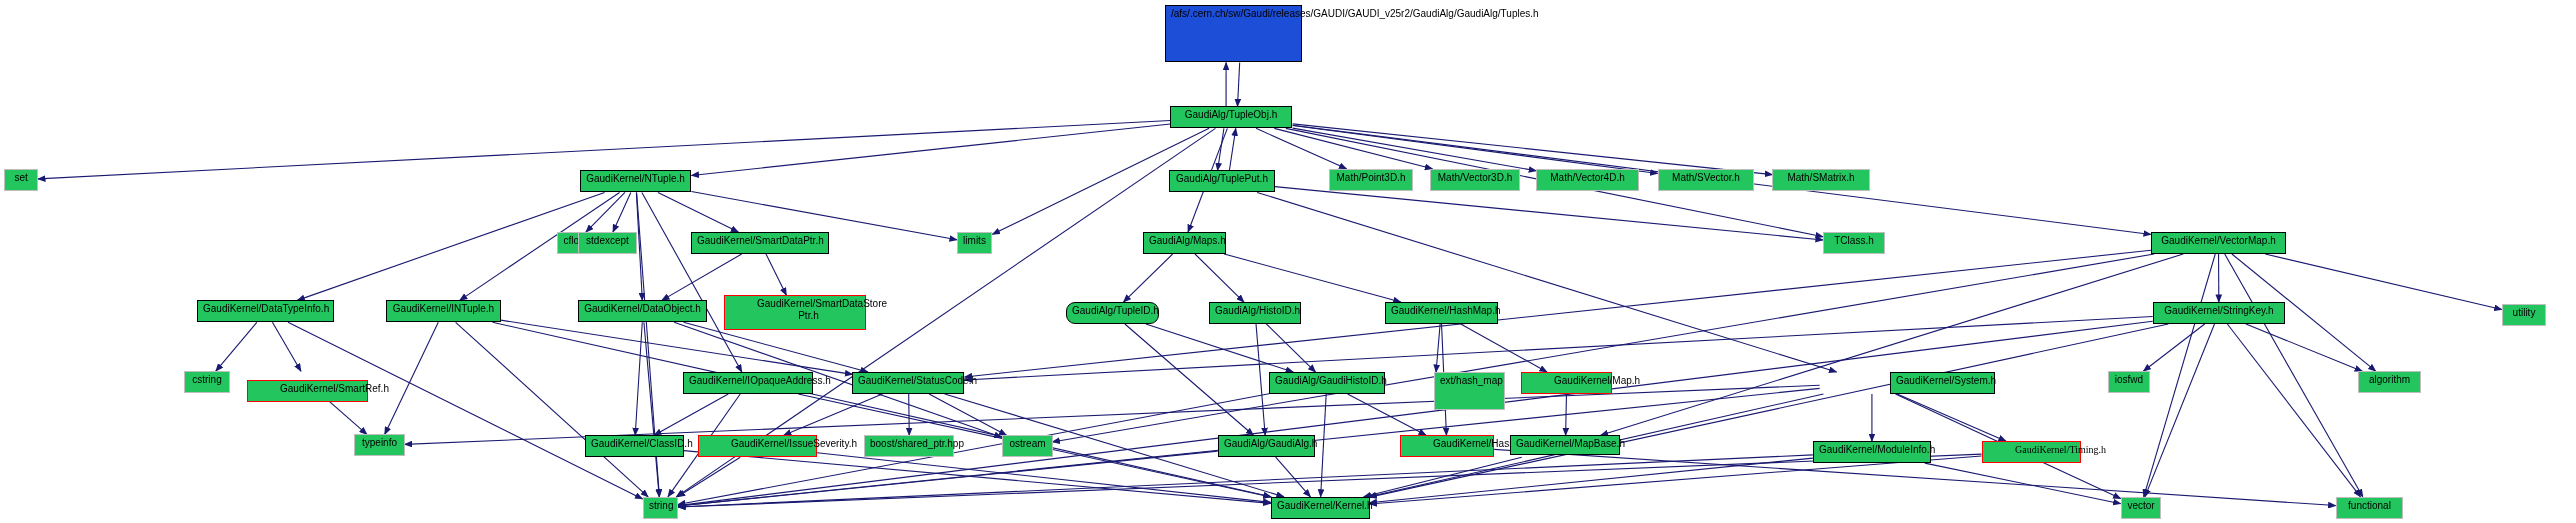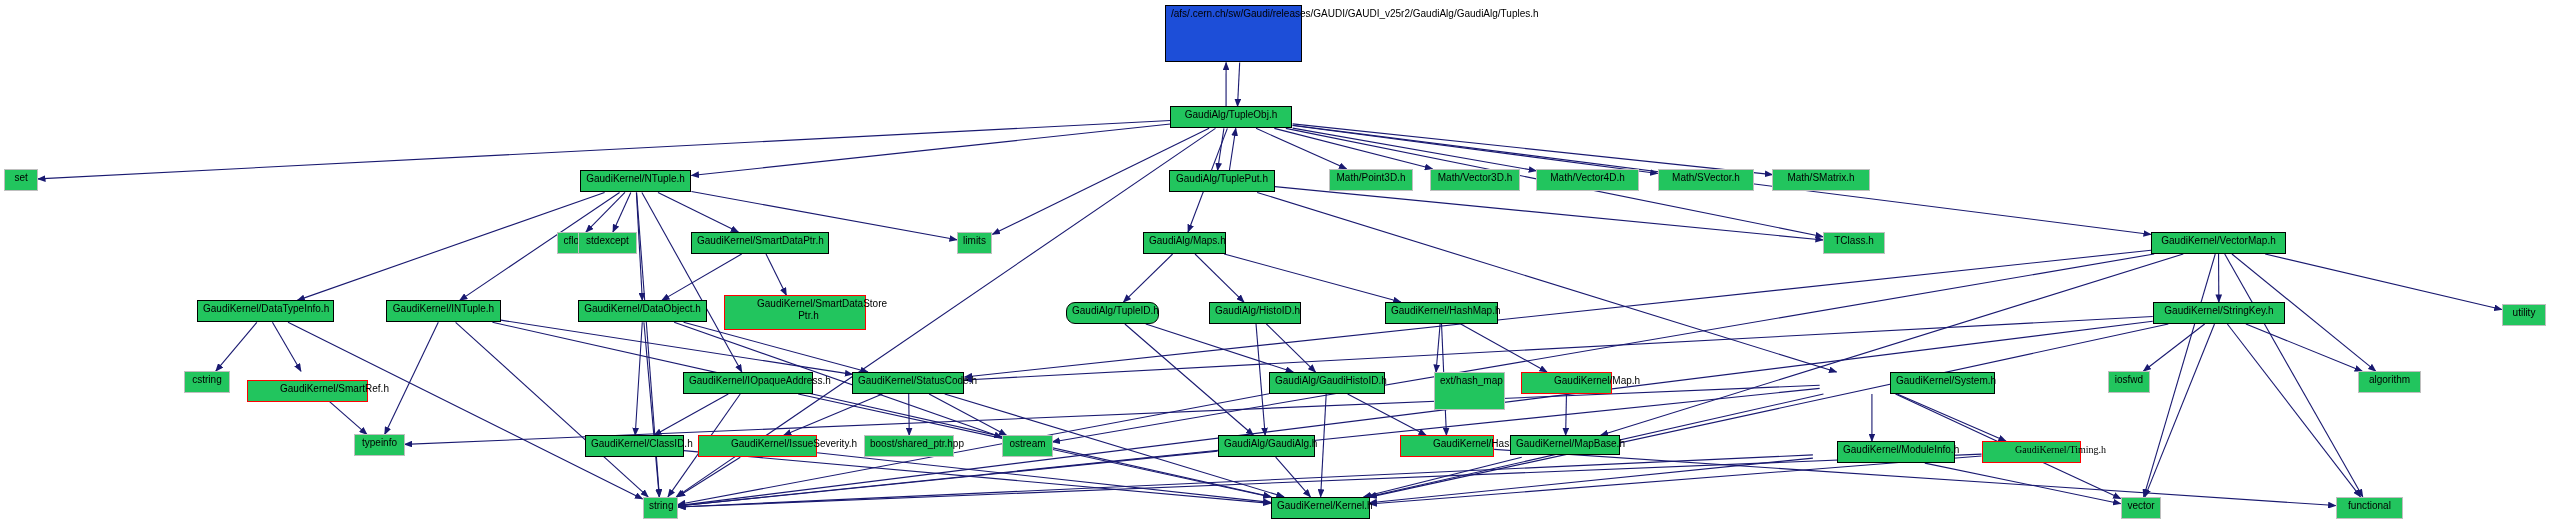--- a/index.html
+++ b/index.html
@@ -156,19 +156,19 @@
 <div class="node ext" style="left:2108px;top:371px;width:42px;height:22px;">iosfwd</div>
 <div class="node ext" style="left:2358px;top:371px;width:63px;height:22px;">algorithm</div>
 <div class="node ext" style="left:354px;top:434px;width:51px;height:22px;">typeinfo</div>
 <div class="node" style="left:585px;top:435px;width:99px;height:22px;">GaudiKernel/ClassID.h</div>
 <div class="node red" style="left:698px;top:435px;width:119px;height:22px;">GaudiKernel/IssueSeverity.h</div>
 <div class="node ext" style="left:864px;top:435px;width:90px;height:22px;">boost/shared_ptr.hpp</div>
 <div class="node ext" style="left:1002px;top:435px;width:51px;height:22px;">ostream</div>
 <div class="node" style="left:1218px;top:435px;width:97px;height:22px;">GaudiAlg/GaudiAlg.h</div>
 <div class="node red" style="left:1400px;top:435px;width:94px;height:22px;">GaudiKernel/Hash.h</div>
 <div class="node" style="left:1510px;top:435px;width:110px;height:20px;">GaudiKernel/MapBase.h</div>
-<div class="node" style="left:1813px;top:441px;width:118px;height:22px;margin-left:24px;">GaudiKernel/ModuleInfo.h</div>
+<div class="node" style="left:1813px;top:441px;width:118px;height:22px;">GaudiKernel/ModuleInfo.h</div>
 <div class="node red" style="left:1982px;top:441px;width:99px;height:22px;font-family:Liberation Serif, serif;">GaudiKernel/Timing.h</div>
 <div class="node ext" style="left:643px;top:497px;width:35px;height:22px;">string</div>
 <div class="node" style="left:1271px;top:497px;width:99px;height:22px;">GaudiKernel/Kernel.h</div>
 <div class="node ext" style="left:2121px;top:497px;width:40px;height:22px;">vector</div>
 <div class="node ext" style="left:2336px;top:497px;width:67px;height:22px;">functional</div>
 
 
 </body></html>

